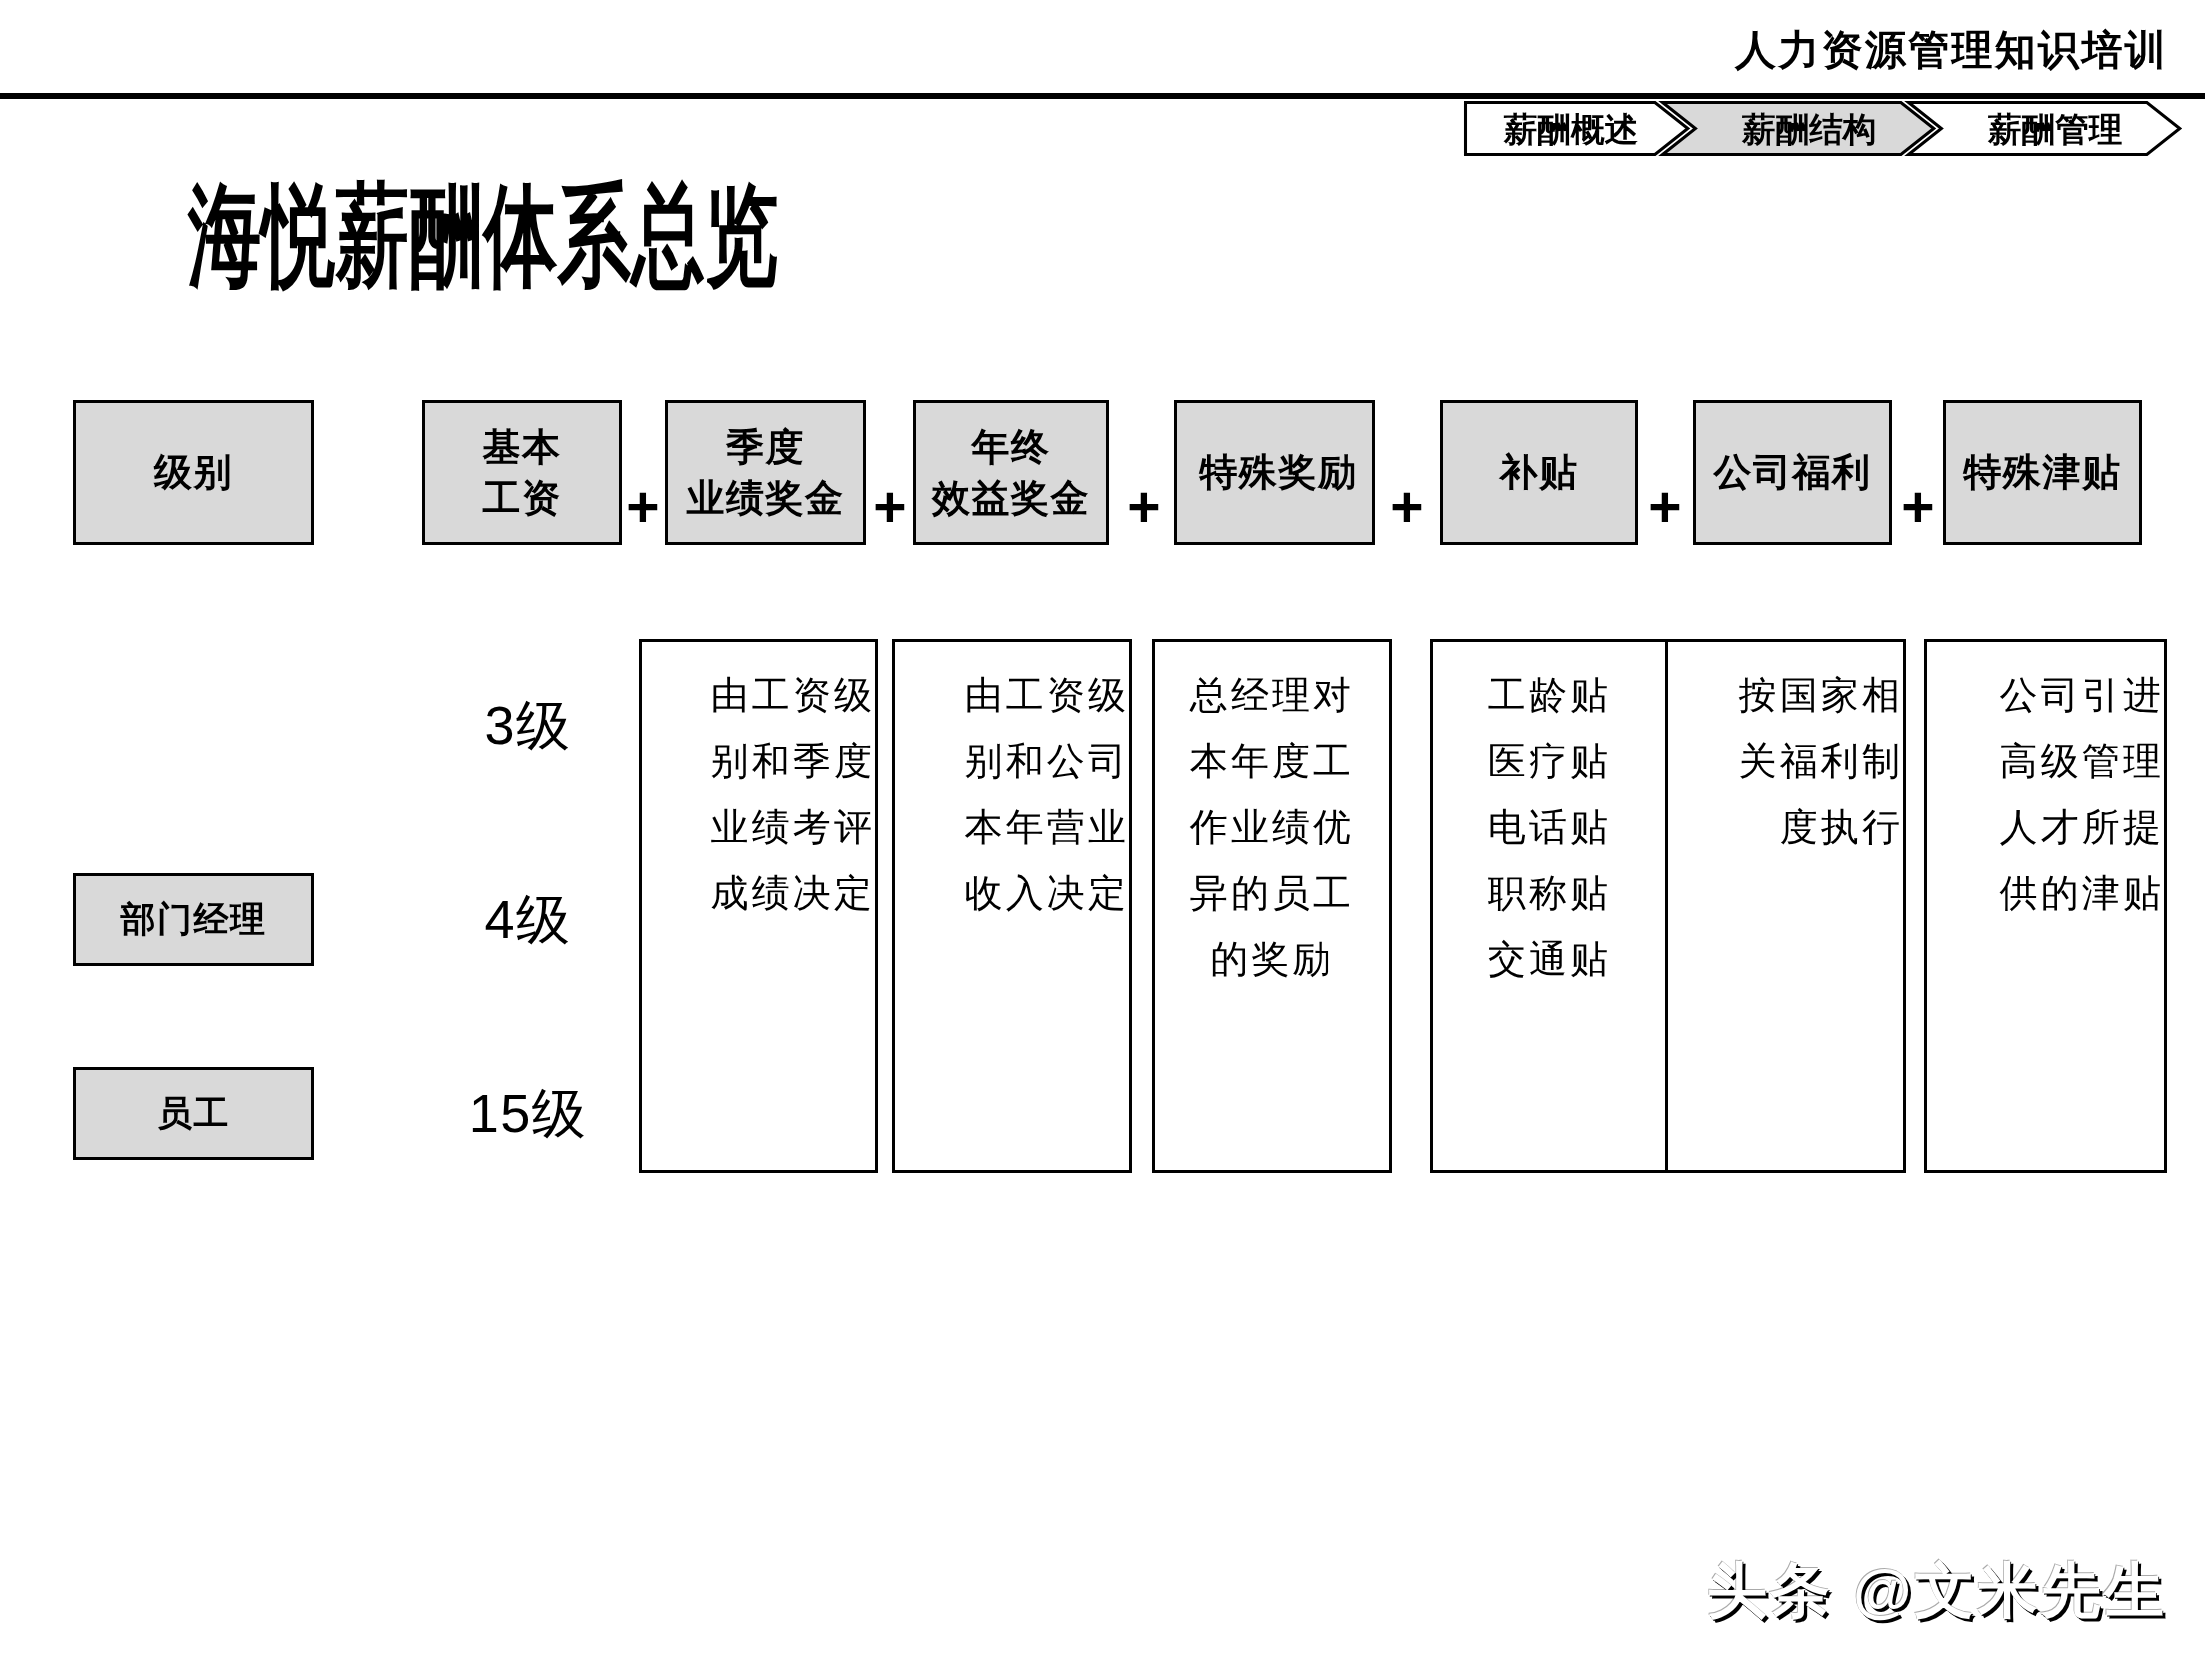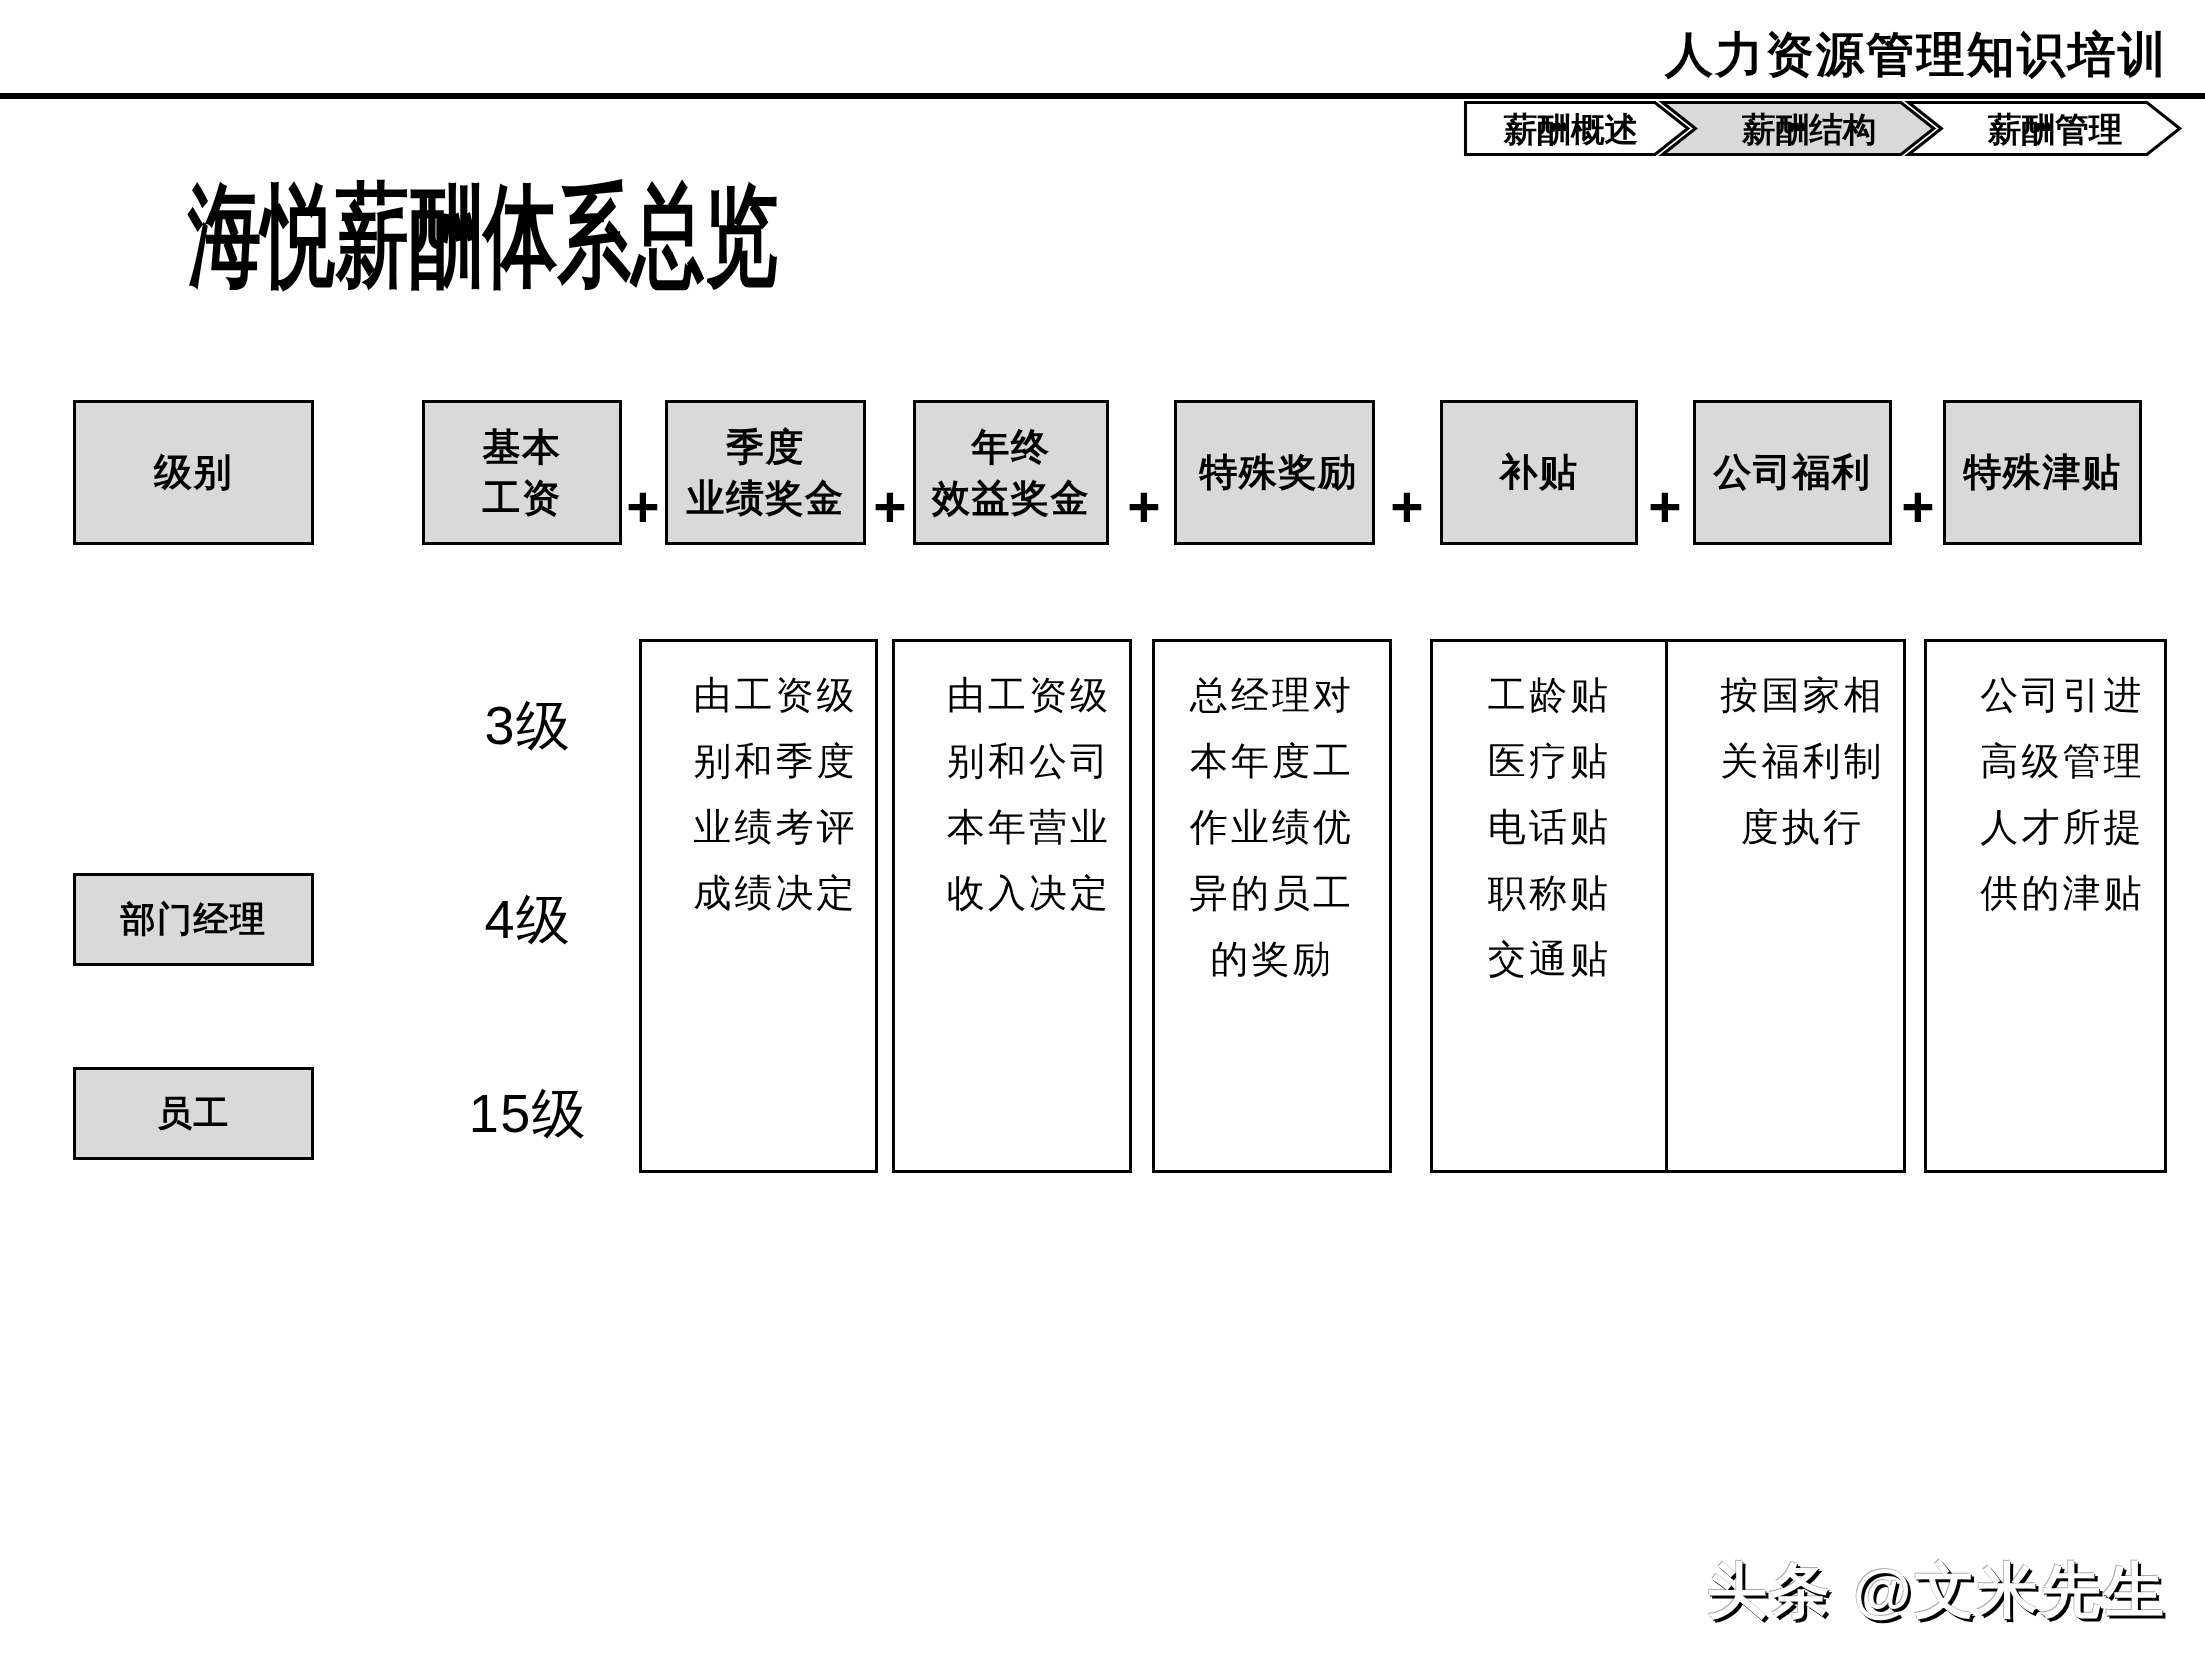--- a/index.html
+++ b/index.html
@@ -1,19 +1,19 @@
 <!DOCTYPE html>
 <html style="font-size:12.3px"><head>
 <meta charset="utf-8">
 <style>
   html,body{margin:0;padding:0;background:#fff;}
   body{font-family:"Liberation Sans",sans-serif;color:#000;}
   #slide{position:relative;width:2205px;height:1654px;background:#fff;overflow:hidden;}
 
-  .hdr-title{position:absolute;top:23px;right:37px;font-size:48px;font-weight:bold;letter-spacing:2.3px;white-space:nowrap;}
+  .hdr-title{position:absolute;top:23px;right:37px;font-size:41px;font-weight:bold;letter-spacing:2.3px;white-space:nowrap;}
   .hdr-rule{position:absolute;top:93px;left:0;width:2205px;height:6.1px;background:#000;}
 
   .tabs-svg{position:absolute;left:1463px;top:101px;width:720px;height:55px;}
   .tabs-svg text{font-family:"Liberation Sans",sans-serif;font-size:44px;font-weight:600;fill:#000;}
 
   .slide-title{position:absolute;left:188px;top:162px;font-size:77px;font-weight:bold;letter-spacing:0.8px;
     transform:scale(0.95,1.45);transform-origin:left top;white-space:nowrap;}
 
   .gbox{position:absolute;box-sizing:border-box;background:#d9d9d9;border:3.1px solid #000;
     display:flex;flex-direction:column;align-items:center;justify-content:center;
@@ -23,21 +23,21 @@
 
   .plus{position:absolute;top:469px;height:77px;width:46px;line-height:77px;
     font-size:57px;font-weight:bold;text-align:center;}
 
   .level-label{position:absolute;left:413px;width:230px;height:77px;line-height:77px;
     font-size:54px;text-align:center;letter-spacing:1.5px;}
 
   .desc-box{position:absolute;box-sizing:border-box;top:639px;height:534px;background:#fff;border:3.1px solid #000;
     font-size:38px;font-weight:500;letter-spacing:3.1px;padding-top:20px;}
   .desc-box .ln{line-height:66px;white-space:nowrap;}
-  .desc-left{padding-left:34px;text-align:center;}
+  .desc-left{padding-left:34px;text-align:right;}
   .desc-center{text-align:center;}
 
   .watermark{position:absolute;top:1551px;right:38px;font-size:60px;font-weight:bold;letter-spacing:3.1px;
     color:#fff;text-shadow:3.1px 3.1px 0 #000,-0.8px -0.8px 0 #aaa,0.8px 0.8px 0 #000;white-space:nowrap;}
 </style>
 </head>
 <body>
 
 <div id="slide">
 

